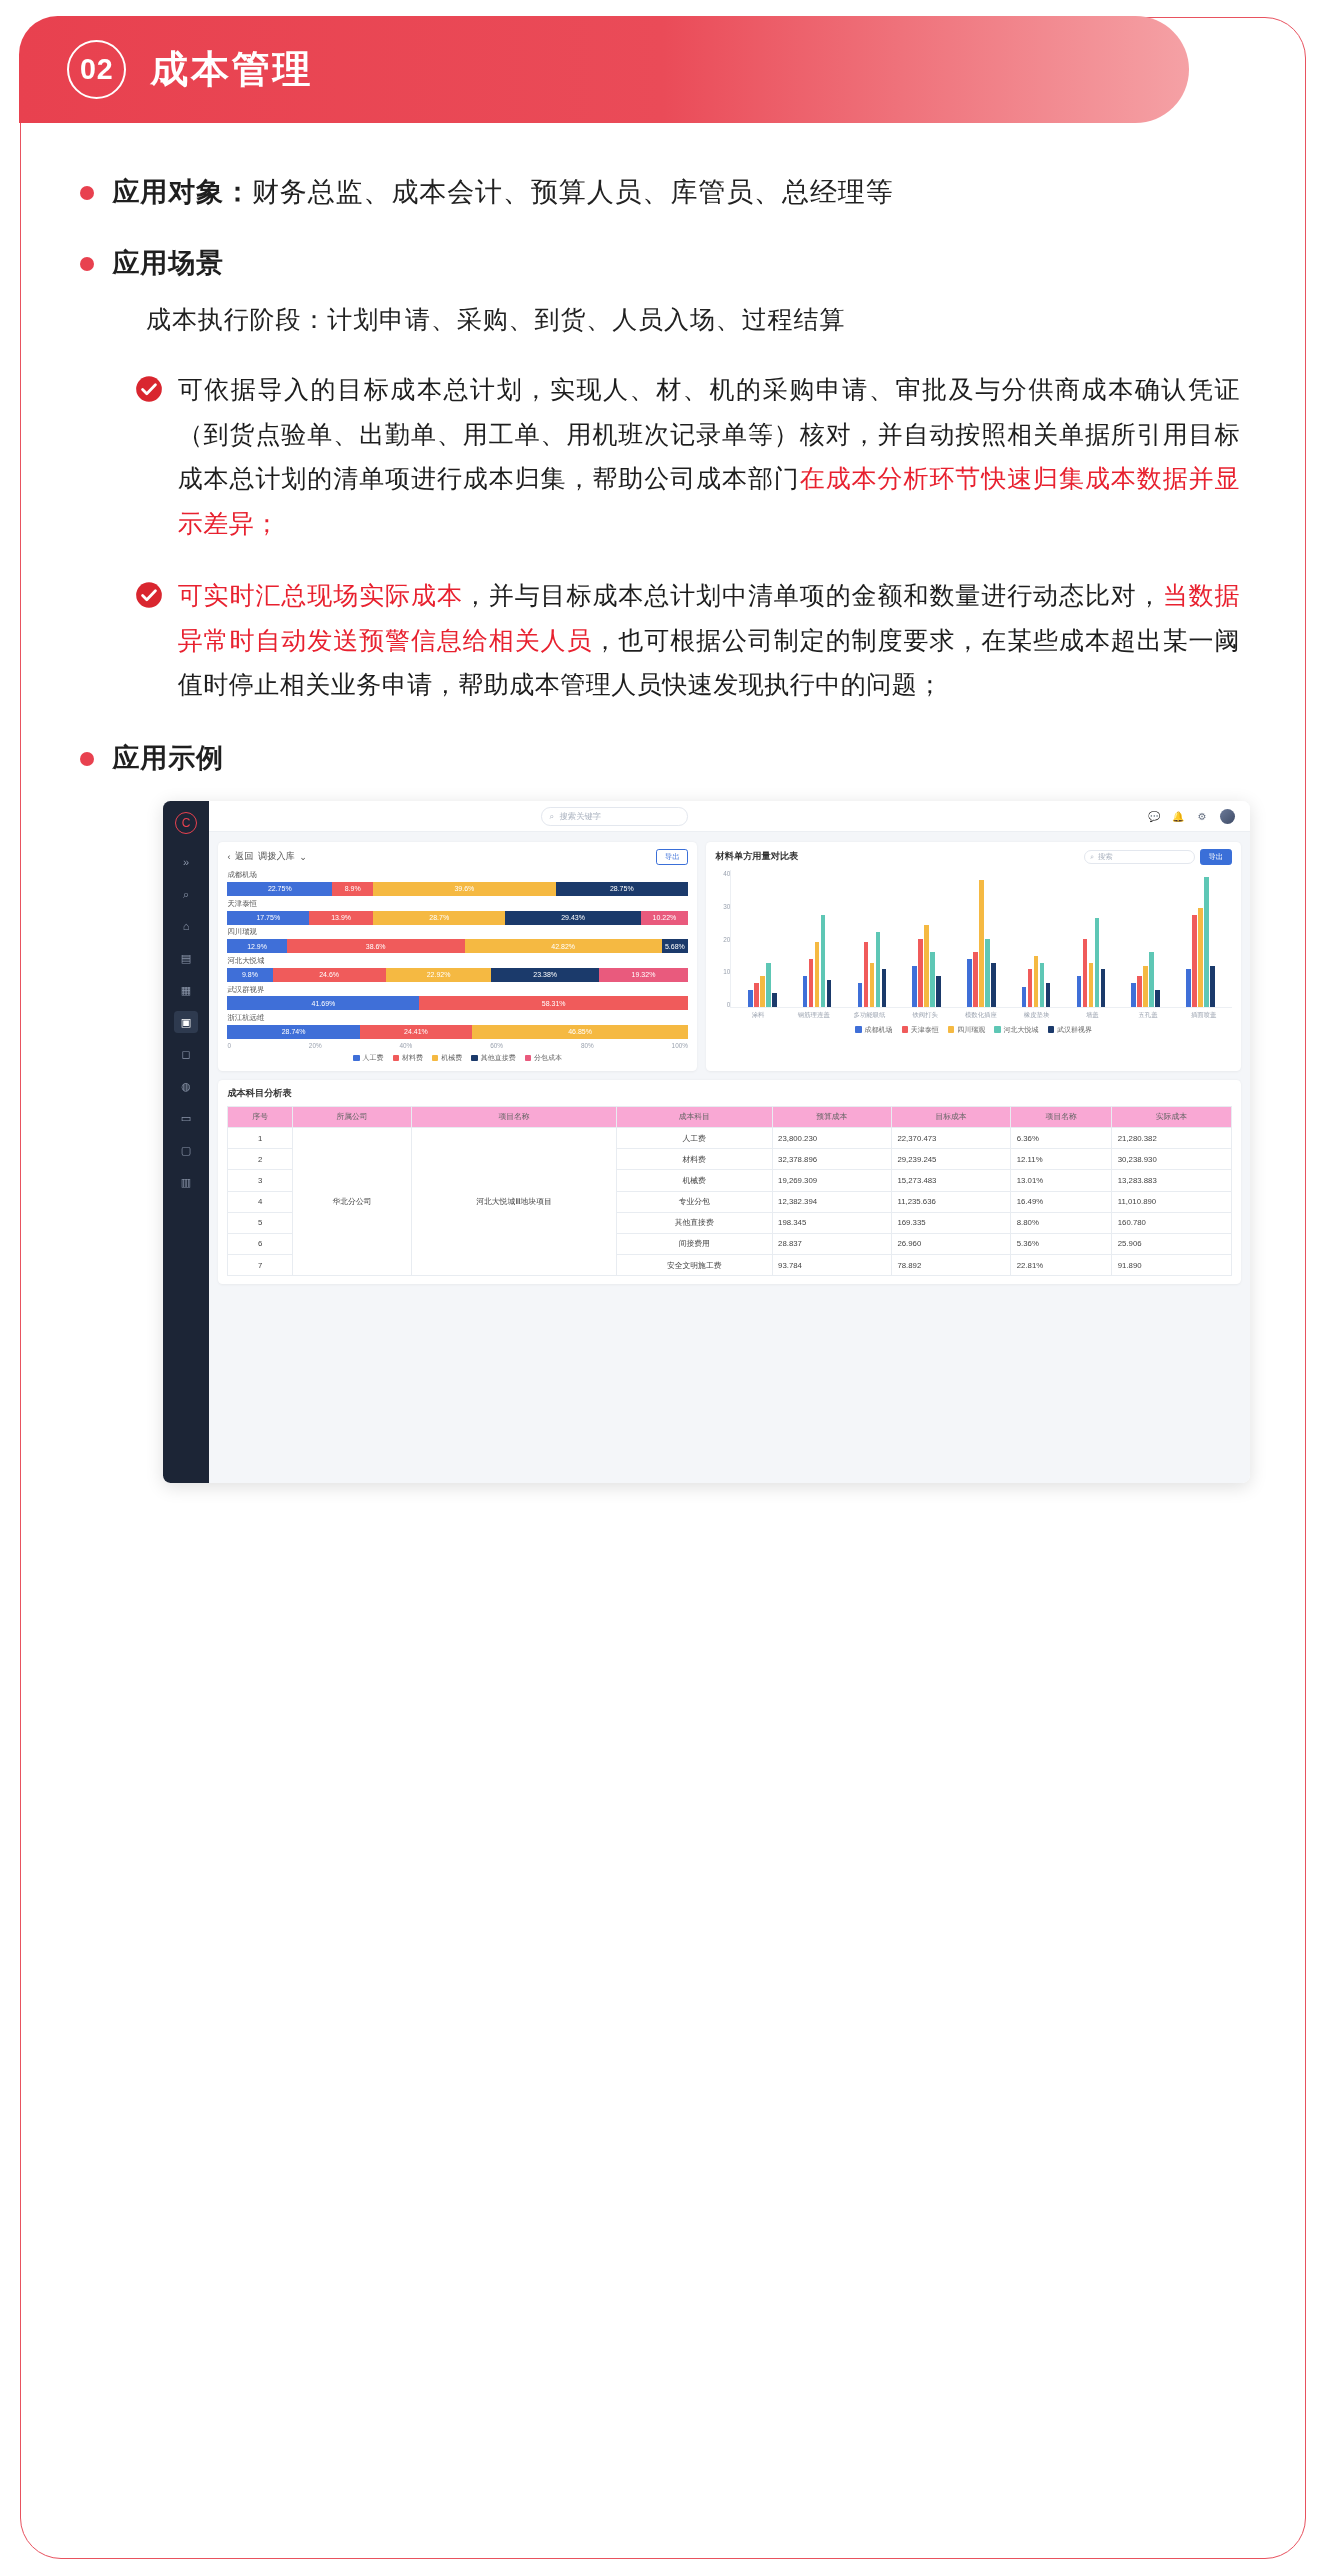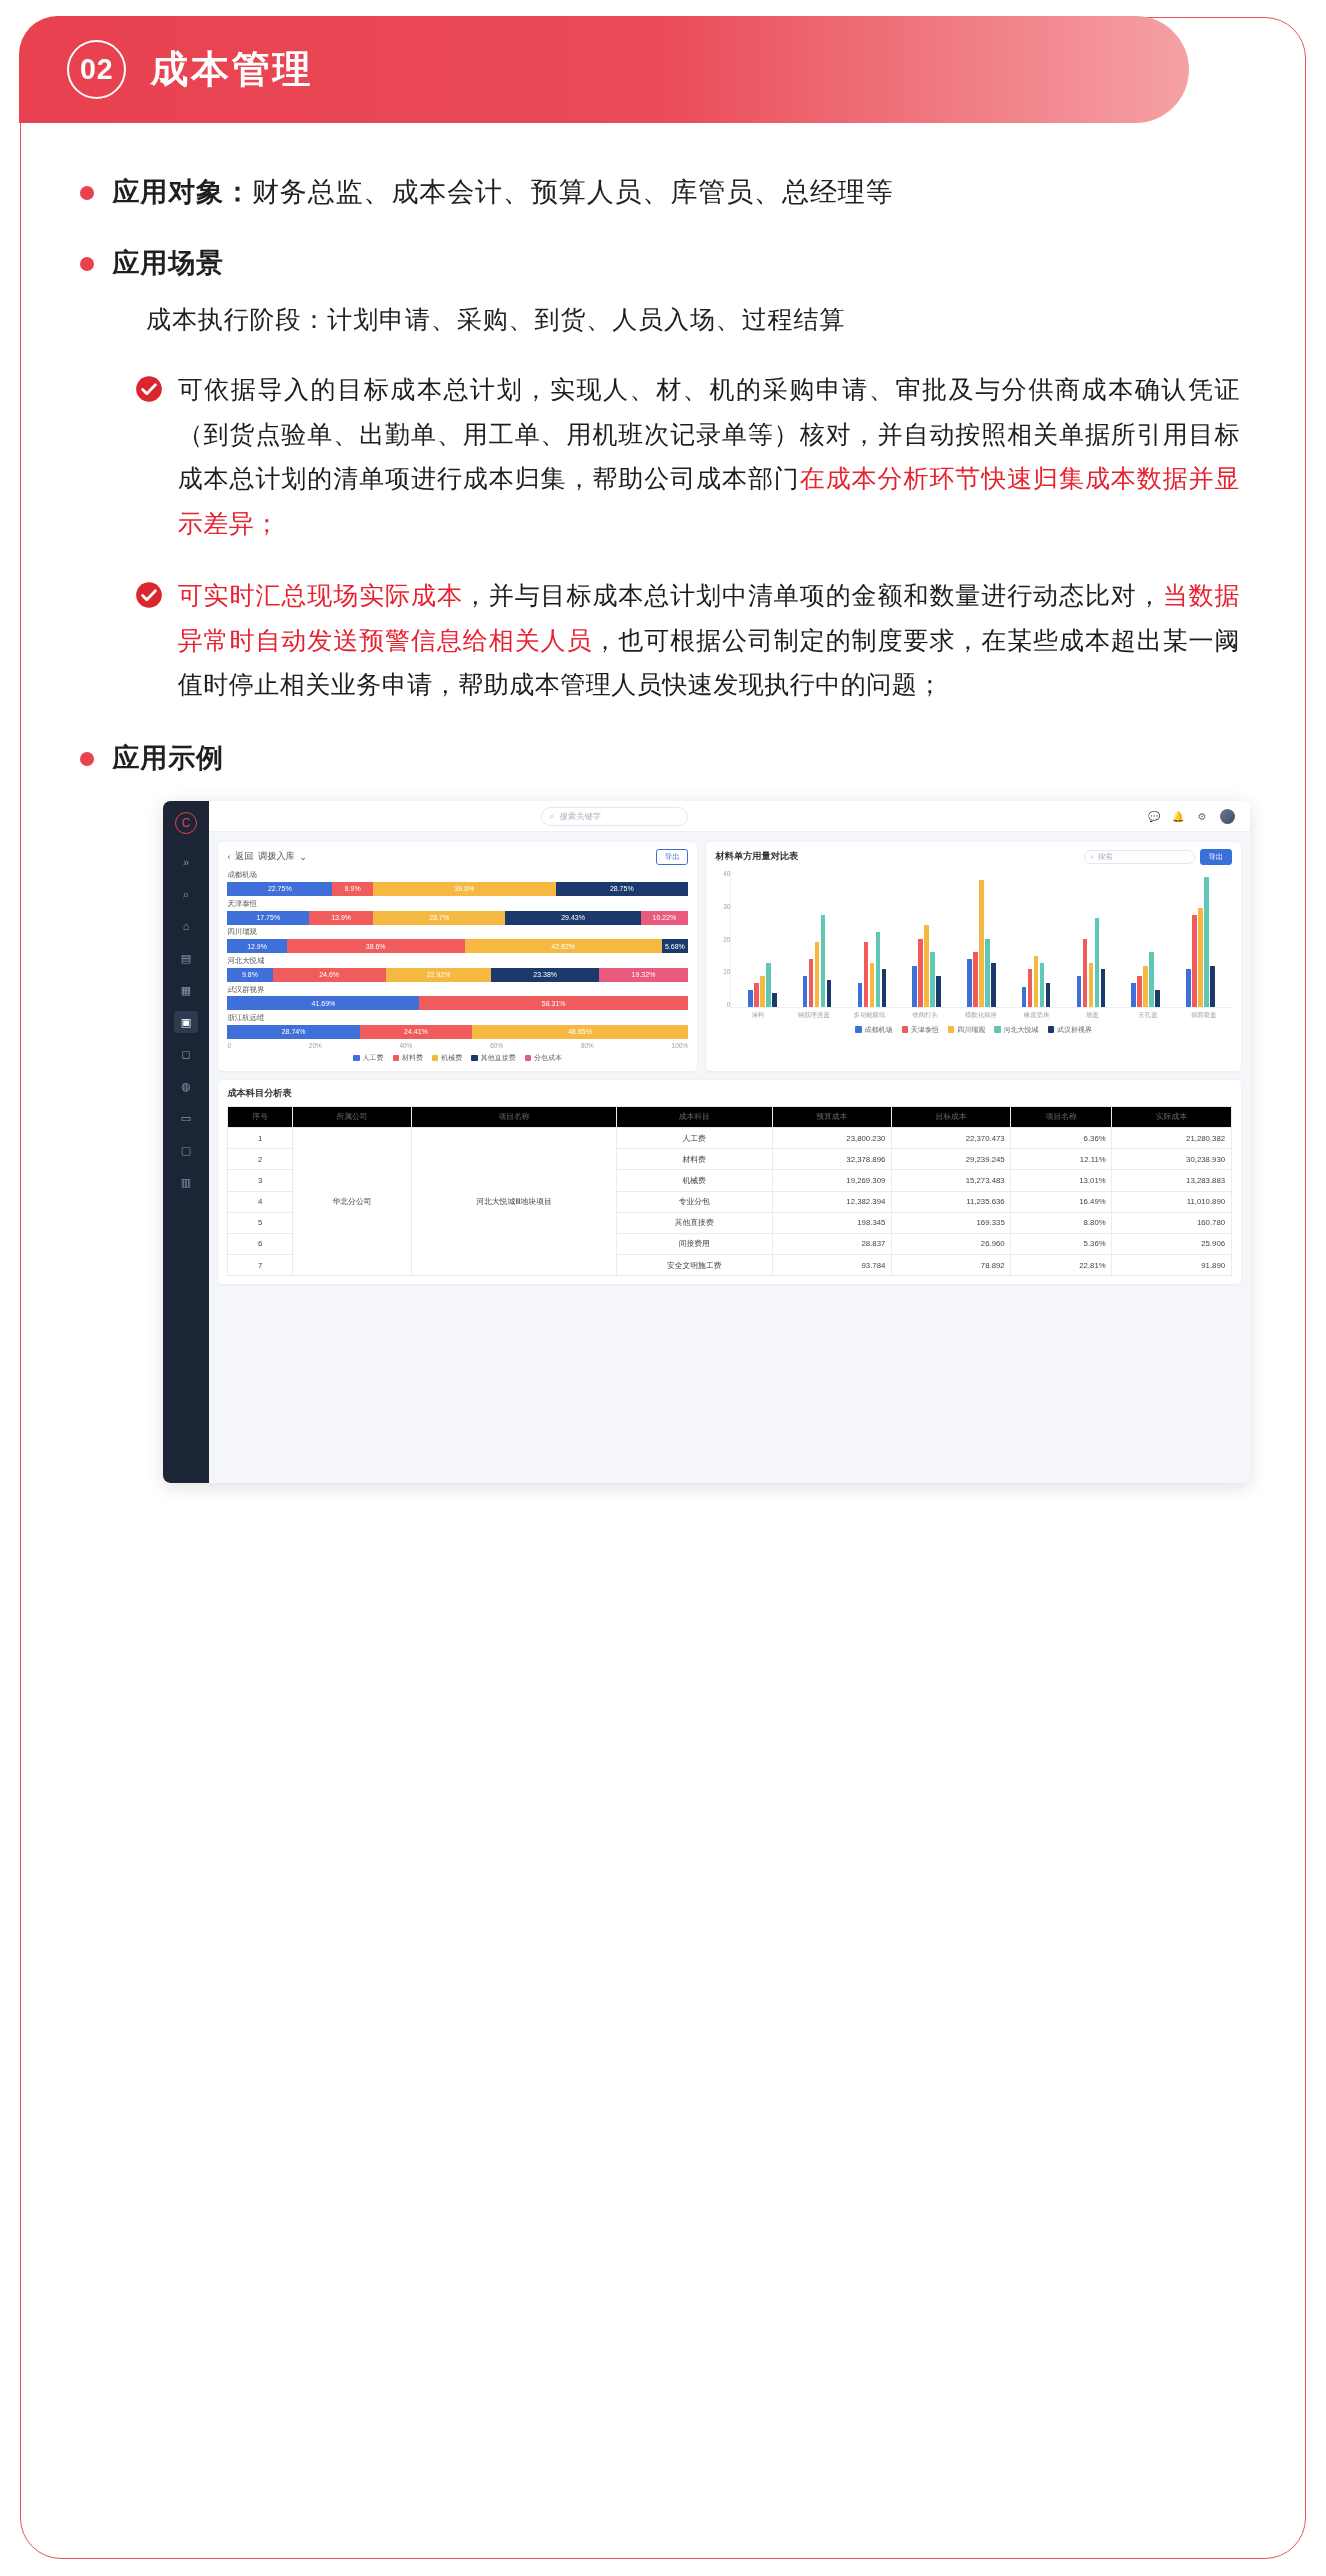--- a/index.html
+++ b/index.html
@@ -215,22 +215,22 @@
   .ggroup { display: flex; align-items: flex-end; gap: 1.4px; height: 100%; }
   .gbar { width: 4.6px; }
   .gx { display: flex; justify-content: space-around; font-size: 6.4px; color: #9aa2af; margin-left: 14.7px; margin-top: 2.8px; }
   .gx span { width: 52px; text-align: center; }
 
   
   .tbl-wrap { margin: 0 9.2px 9.2px 9.2px; background: #fff; border-radius: 4.6px; padding: 7.4px 9.2px; box-shadow: 0 0.9px 2.8px rgba(0,0,0,0.05); }
   .tbl-title { font-size: 9.2px; font-weight: bold; color: #333; margin-bottom: 5.5px; }
   table { width: 100%; border-collapse: collapse; font-size: 7.8px; color: #444; }
   th, td { border: 0.9px solid #e8ecf1; padding: 4.6px 5.5px; text-align: center; }
-  th { background: #000000; color: #666; font-weight: normal; }
-  td.num { text-align: right; }
+  th { background: #f9a8d4; color: #666; font-weight: normal; }
+  td.num { text-align: left; }
 </style>
 </head>
 <body>
 
 <div class="page-card">
 
   <div class="banner">
     <div class="banner-num">02</div>
     <div class="banner-title">成本管理</div>
   </div>

